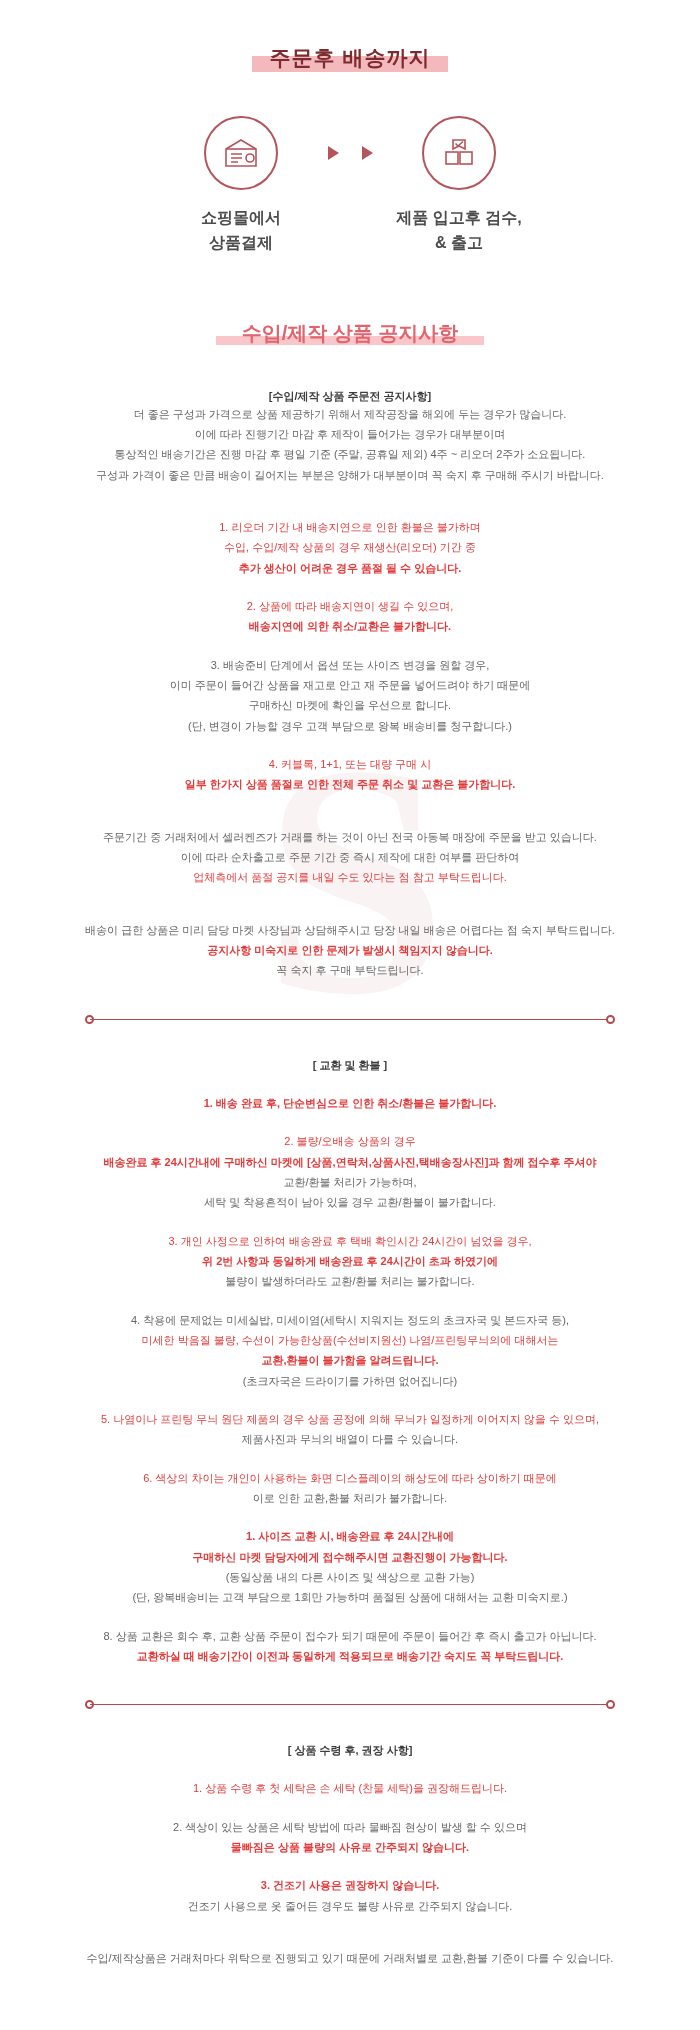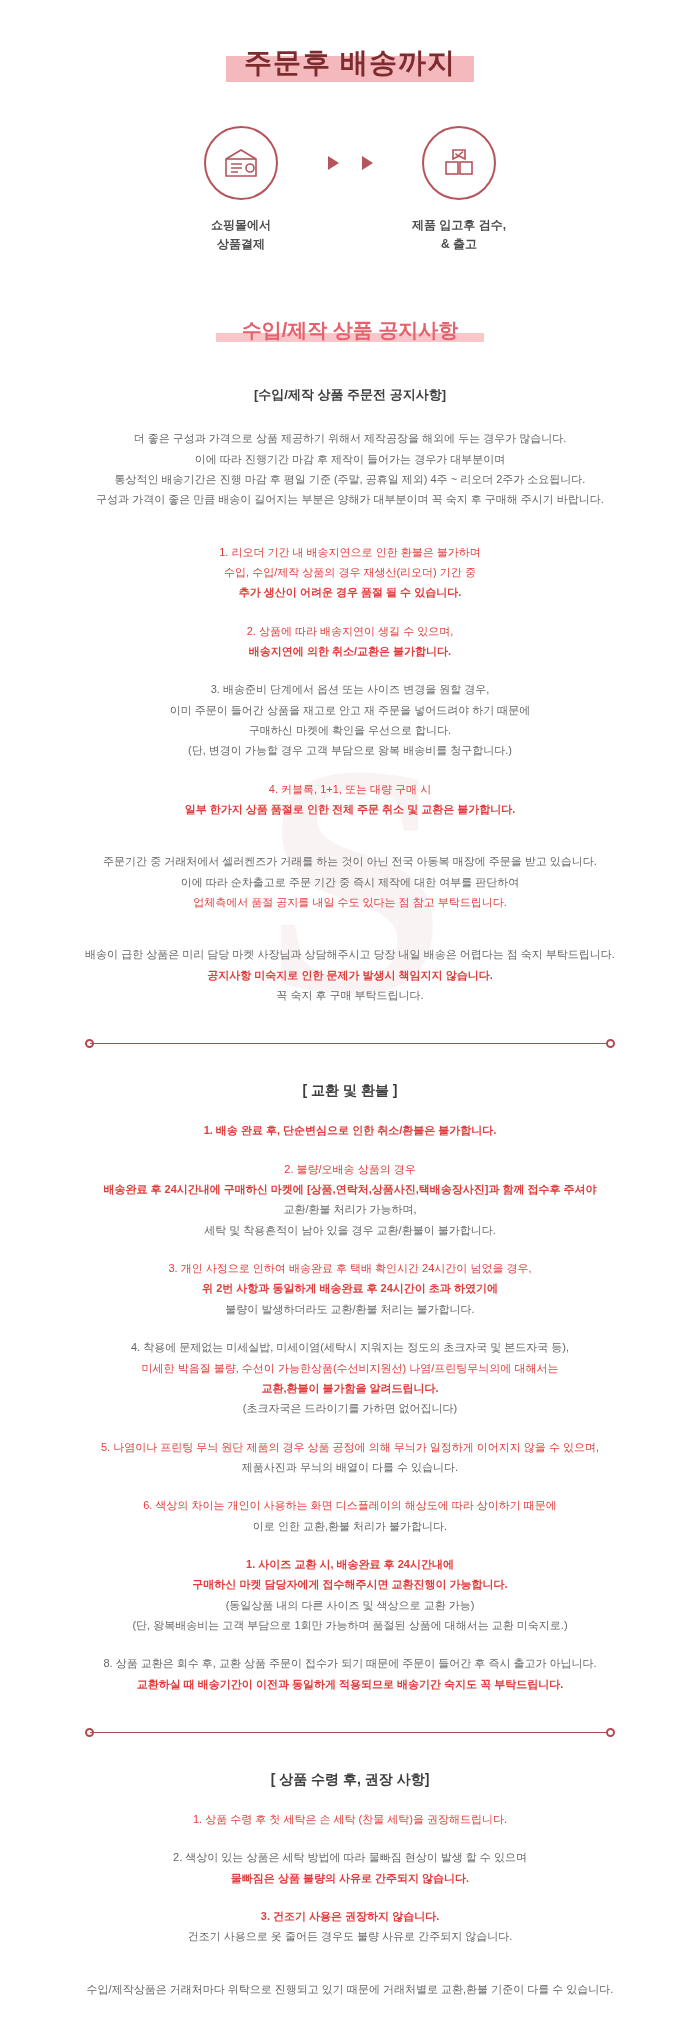--- a/index.html
+++ b/index.html
@@ -55,21 +55,21 @@
     left: 0;
     right: 0;
     top: 14px;
     bottom: 2px;
     background: #f4b9bd;
     z-index: 0;
   }
   .top-banner .txt {
     position: relative;
     z-index: 1;
-    font-size: 28px;
+    font-size: 21px;
     font-weight: bold;
     color: #7d2b2f;
     letter-spacing: 1px;
   }
 
   
   .steps {
     display: flex;
     justify-content: center;
     align-items: flex-start;
@@ -87,21 +87,21 @@
     border: 2px solid #b5555b;
     border-radius: 50%;
     display: flex;
     align-items: center;
     justify-content: center;
     box-sizing: border-box;
   }
   .circle svg { display:block; }
   .step-label {
     margin-top: 16px;
-    font-size: 12px;
+    font-size: 16px;
     line-height: 1.55;
     color: #4d4d4d;
     font-weight: bold;
   }
   .arrow {
     width: 34px;
     padding-top: 30px;
     text-align: center;
   }
   .arrow .tri {
@@ -137,24 +137,24 @@
     color: #e4626c;
     letter-spacing: 0px;
   }
 
   
   .section {
     text-align: center;
     padding: 0 40px;
   }
   .sec-head {
-    font-size: 13px;
+    font-size: 11px;
     font-weight: bold;
     color: #3d3d3d;
-    margin-bottom: 24px;
+    margin-bottom: 0;
   }
   p.body {
     font-size: 11px;
     line-height: 1.85;
     color: #666666;
     margin: 0 0 18px 0;
   }
   .red { color: #e23c3c; }
   .red-b { color: #e23c3c; font-weight: bold; }
   .gap-s { height: 14px; }
@@ -180,21 +180,21 @@
     width: 9px; height: 9px;
     border-radius: 50%;
     background: #fff;
     border: 2px solid #b24a50;
     box-sizing: border-box;
   }
   .divider .dot.l { left: 0; }
   .divider .dot.r { right: 0; }
 
   .sec-title {
-    font-size: 14px;
+    font-size: 11px;
     font-weight: bold;
     color: #3d3d3d;
     text-align: center;
     margin-bottom: 20px;
   }
 </style>
 </head>
 <body>
 
 <div class="page">

